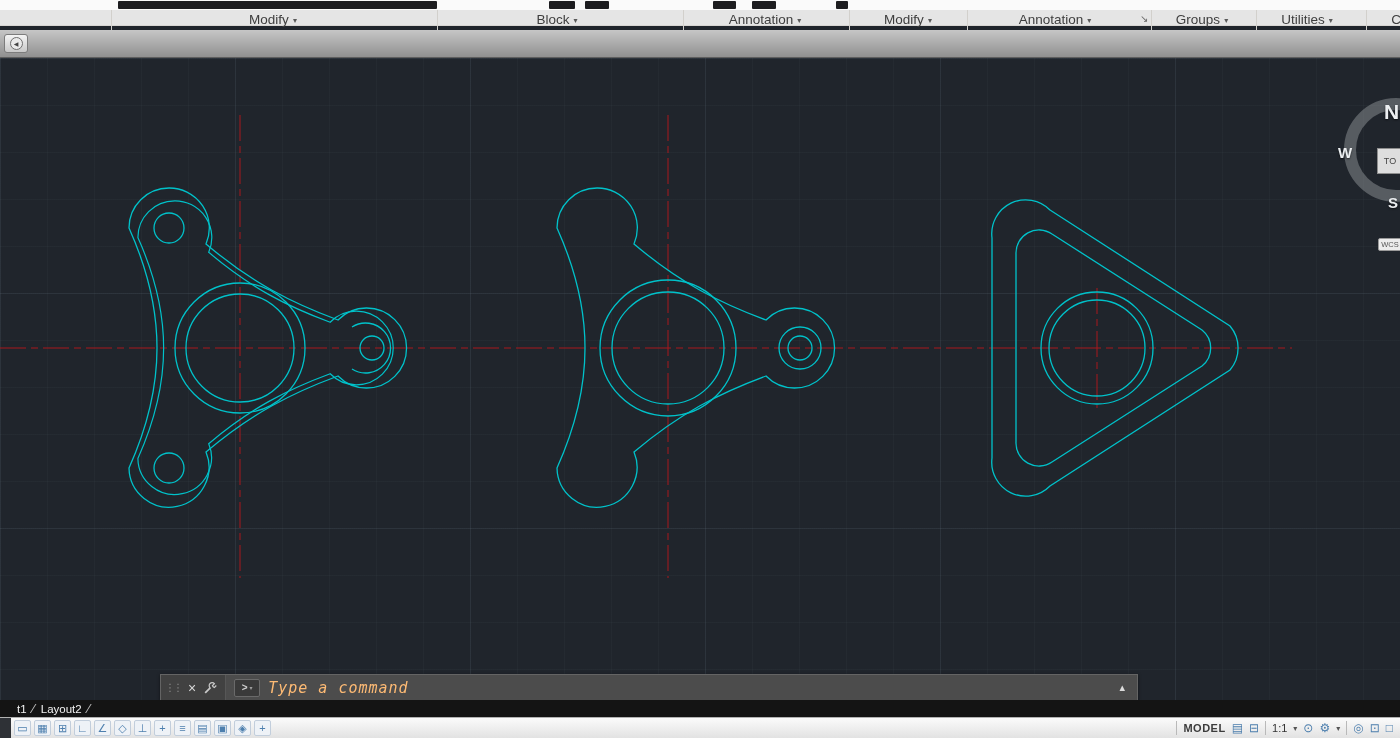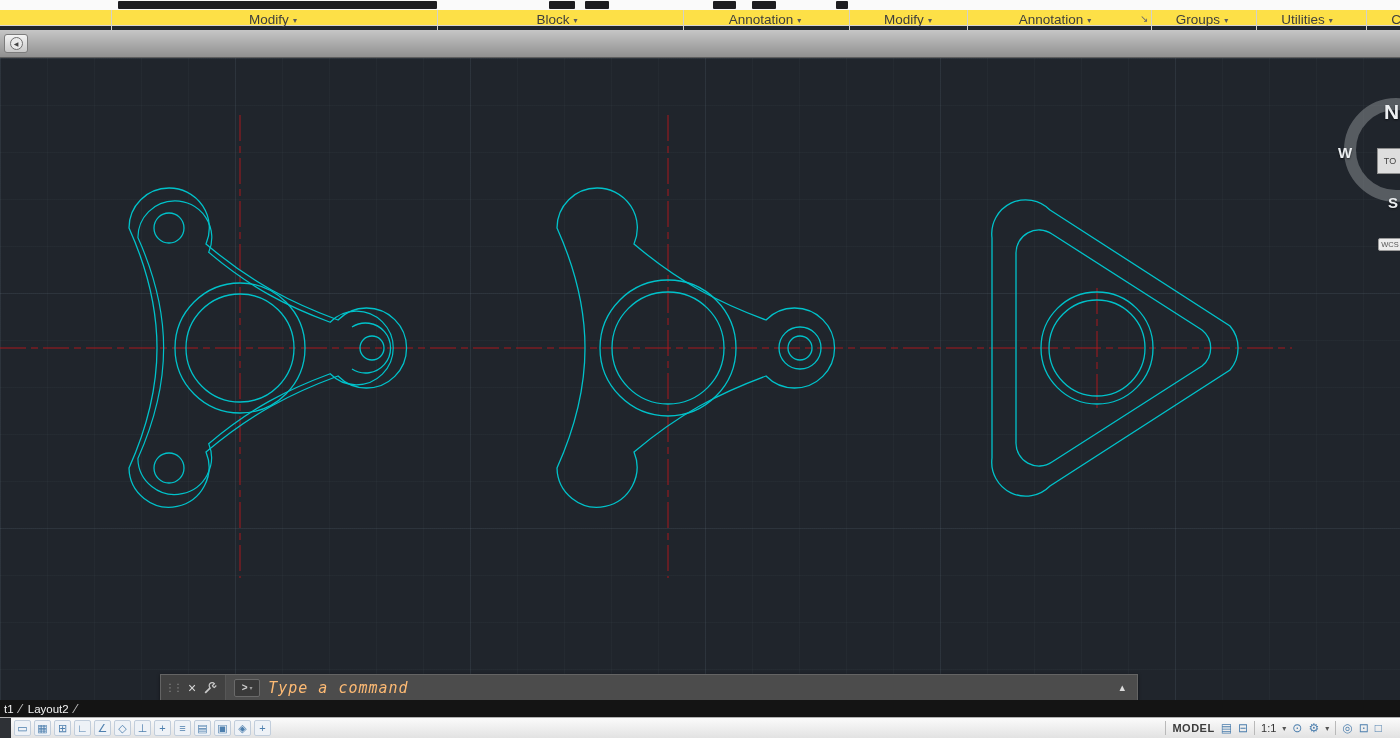--- a/index.html
+++ b/index.html
@@ -2,21 +2,21 @@
 <html><head>
 <meta charset="utf-8">
 <style>
   * { margin:0; padding:0; box-sizing:border-box; }
   html,body { width:1400px; height:738px; overflow:hidden; }
   body { font-family:"Liberation Sans", sans-serif; position:relative; background:#20252c; }
 
   
   .ribbon-top { position:absolute; left:0; top:0; width:1400px; height:10px; background:#fafafa; }
   .ribbon-top .seg { position:absolute; top:1px; height:8px; background:#1d1d20; border-radius:1px; }
-  .ribbon-labels { position:absolute; left:0; top:10px; width:1400px; height:16px; background:#fde047; border-bottom:1px solid #d8d6d3; }
+  .ribbon-labels { position:absolute; left:0; top:10px; width:1400px; height:16px; background:#e5e5e5; border-bottom:1px solid #d8d6d3; }
   .panel-label { position:absolute; top:0; height:20px; line-height:20px; transform:translateX(-50%);
                  font-size:13.5px; color:#3e3e3e; white-space:nowrap; cursor:default; }
   .panel-label .arr { font-size:8px; color:#5a5a5a; margin-left:4px; vertical-align:1px; }
   .ribbon-sep { position:absolute; top:0; width:1px; height:30px; background:#d2d0cc; }
   .launcher { position:absolute; top:3px; font-size:10px; color:#6a6a6a; }
 
   
   .utility-bar { position:absolute; left:0; top:30px; width:1400px; height:28px;
                  background:linear-gradient(#c6c6c6,#909090); border-bottom:1px solid #5e5e5e; }
   .vp-btn { position:absolute; left:4px; top:4px; width:24px; height:19px; border:1px solid #7c7c7c; border-radius:3px;
@@ -62,33 +62,33 @@
   .prompt-box { width:26px; height:18px; background:#3a3a3a; border:1px solid #6a6a6a; border-radius:2px;
                 display:flex; align-items:center; justify-content:center; gap:2px; }
   .prompt-box .gt { color:#cfcfcf; font-size:10px; font-weight:bold; }
   .prompt-box .dd { color:#9f9f9f; font-size:6px; }
   .cmd-text { flex:1; font-family:"DejaVu Sans Mono", monospace; font-style:italic; font-size:15px;
               color:#fdba74; letter-spacing:1px; }
   .dock-expand { color:#dcdcdc; font-size:11px; padding:0 4px; cursor:pointer; }
 
   
   .tabs { position:absolute; left:0; top:700px; width:1400px; height:17px; background:#141414;
-          display:flex; align-items:center; gap:6px; padding-left:4px; }
+          display:flex; align-items:center; gap:6px; padding-left:17px; }
   .tab-item { color:#f2f2f2; font-size:11.5px; cursor:pointer; }
   .tab-slash { color:#c0c0c0; font-size:13px; }
 
   
   .statusbar { position:absolute; left:0; top:717px; width:1400px; height:21px;
                background:linear-gradient(#fbfbfb,#e2e2e2); border-top:1px solid #b2b2b2;
                display:flex; align-items:center; }
   .sb-corner { width:11px; height:21px; background:#2e3136; }
   .sb-left { display:flex; align-items:center; gap:3px; padding-left:3px; }
   .sb-tool { width:17px; height:16px; display:flex; align-items:center; justify-content:center;
              font-size:11px; color:#4d7fae; background:#eef2f7; border:1px solid #c2cedc; border-radius:2px; cursor:pointer; }
-  .sb-right { margin-left:auto; display:flex; align-items:center; gap:6px; padding-right:18px; }
+  .sb-right { margin-left:auto; display:flex; align-items:center; gap:6px; padding-right:7px; }
   .sb-sep { width:1px; height:14px; background:#b9b9b9; }
   .sb-model { font-size:11px; font-weight:bold; color:#3c3c3c; letter-spacing:.5px; cursor:pointer; }
   .sb-icon { font-size:12px; color:#4d7fae; cursor:pointer; }
   .sb-scale { font-size:11px; color:#333; cursor:pointer; }
   .sb-dd { font-size:8px; color:#555; cursor:pointer; }
 </style>
 </head>
 <body>
 
 <div class="ribbon-top">

